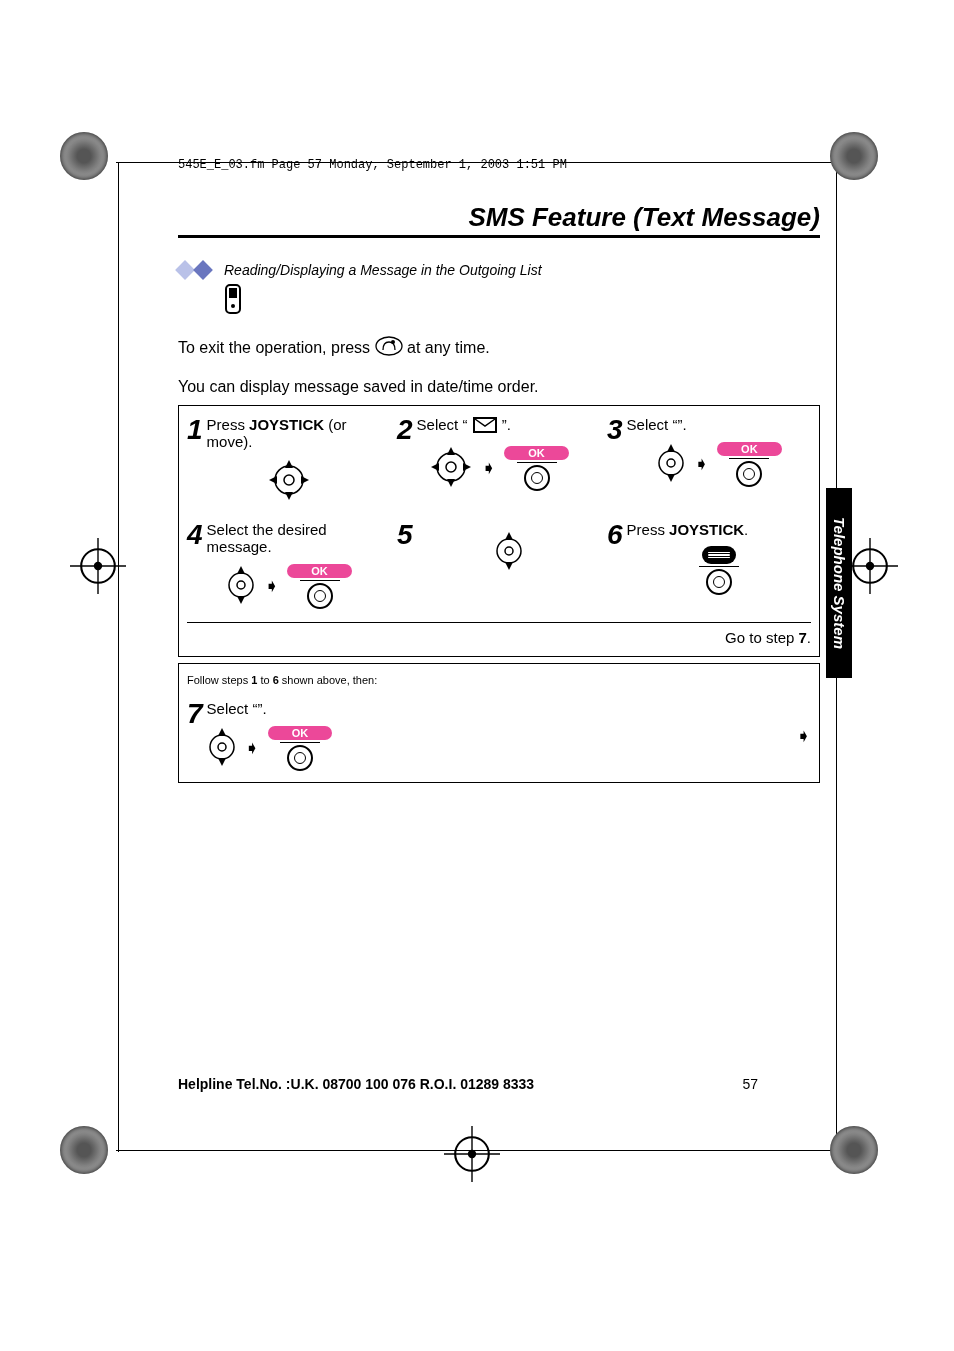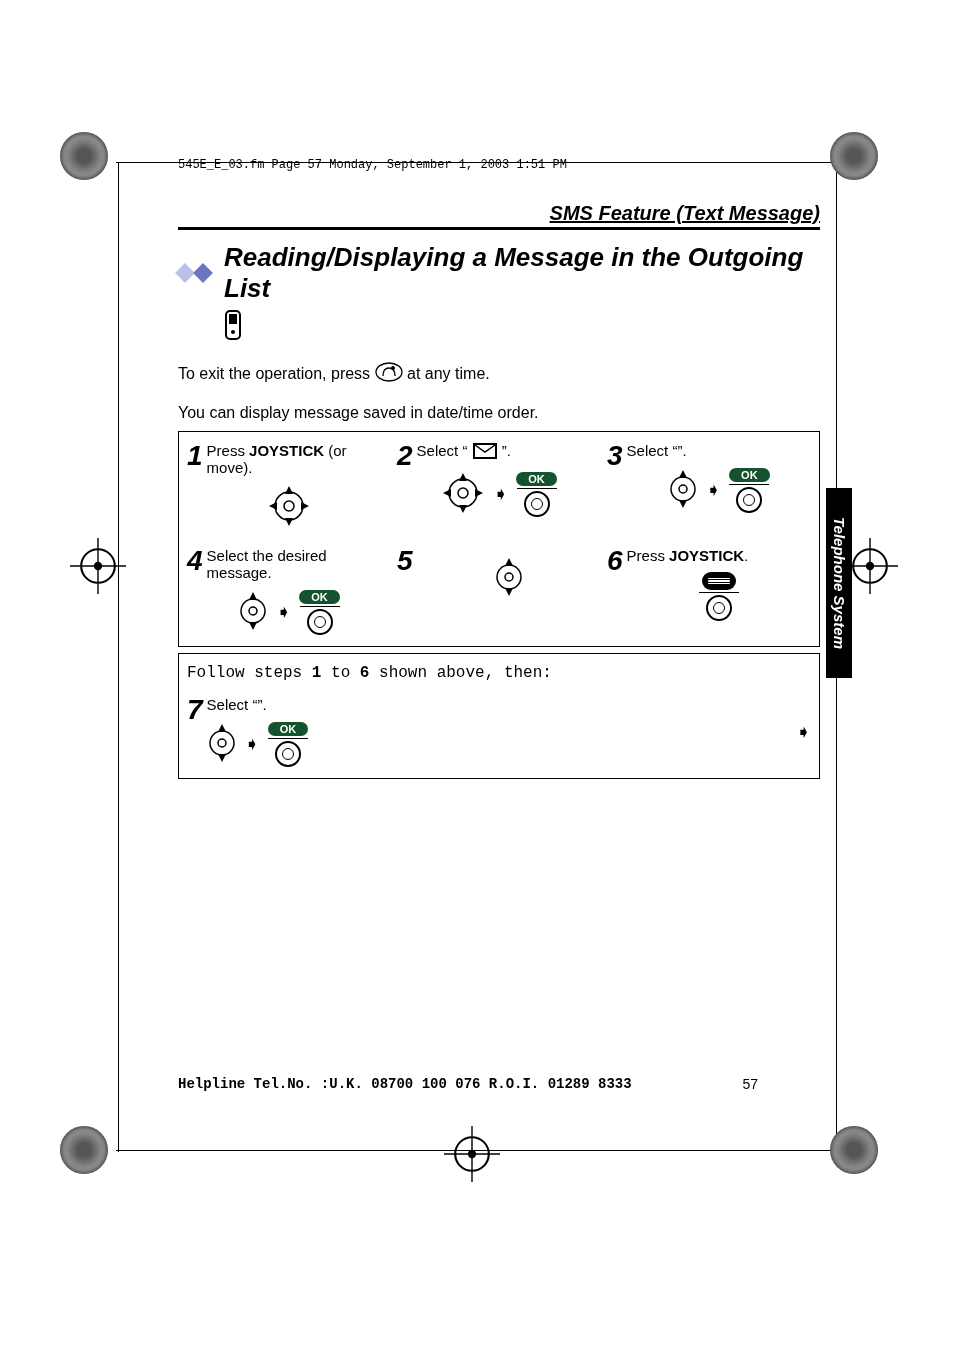--- a/index.html
+++ b/index.html
@@ -1,50 +1,50 @@
 <!DOCTYPE html>
 <html><head>
 <meta charset="utf-8">
 <style>
   * { margin:0; padding:0; box-sizing:border-box; }
   body { width:954px; height:1351px; background:#fff; font-family:Arial,Helvetica,sans-serif; position:relative; color:#000; }
   .page { position:absolute; left:178px; top:158px; width:642px; }
   .header-line { font-family:"Courier New",monospace; font-size:12px; margin-bottom:30px; }
   .title-area { text-align:right; }
-  .title { font-size:20px; font-weight:bold; font-style:italic;text-decoration:underline; }
+  .title { font-size:26px; font-weight:bold; font-style:italic; }
   .hr { height:3px; background:#000; margin-top:2px; }
-  .section-title { font-size:26px; font-weight:bold; font-style:italic; margin-top:12px; display:flex; align-items:center; }
+  .section-title { font-size:14px; font-weight:normal; font-style:italic; margin-top:24px; display:flex; align-items:center; }
   .diamond { width:14px; height:14px; background:#6a76bf; transform:rotate(45deg); margin-right:4px; }
   .diamond.light { background:#b9c1e8; }
   .diamond-row { display:flex; gap:0px; margin-right:10px; }
   .handset-icon { margin-left:45px; margin-top:6px; }
   .body-text { font-size:16px; margin-top:14px; line-height:1.4; }
   .midline-icon { display:inline-block; vertical-align:middle; }
   .sub-head { font-size:16px; font-weight:bold; margin-top:14px; display:flex; align-items:center; }
   .small-diamond { width:9px; height:9px; background:#6a76bf; transform:rotate(45deg); margin-right:8px; }
   .box { border:1px solid #000; margin-top:6px; padding:10px 8px; }
   .steps-row { display:flex; justify-content:space-between; gap:6px; }
   .step { flex:1; font-size:15px; }
   .step-num { font-size:28px; font-weight:bold; font-style:italic; float:left; margin-right:4px; line-height:1; }
   .step-text { }
   .step .graphics { margin-top:8px; display:flex; align-items:center; gap:8px; justify-content:center; }
   .joy { width:44px; height:44px; }
   .joy-vert { width:30px; height:44px; }
   .arrow { font-size:18px; }
   .ok-stack { display:flex; flex-direction:column; align-items:center; gap:2px; }
-  .ok-btn { background:#14532d; color:#fff; border-radius:11px; font-size:11px; font-weight:bold; padding:1px 12px; }
+  .ok-btn { background:#ec4899; color:#fff; border-radius:11px; font-size:11px; font-weight:bold; padding:1px 24px; }
   .underline { width:40px; height:1.5px; background:#000; }
   .ring { width:26px; height:26px; border:2.5px solid #000; border-radius:50%; display:flex; align-items:center; justify-content:center; }
   .inner-ring { width:12px; height:12px; border:1.5px solid #000; border-radius:50%; }
   .goto { text-align:right; font-size:15px; margin-top:12px; border-top:1px solid #000; padding-top:6px; }
   .bold { font-weight:bold; }
   .sidebar { position:absolute; right:-32px; top:330px; width:26px; height:190px; background:#000; display:flex; align-items:center; justify-content:center; }
   .sidebar-text { color:#fff; font-weight:bold; font-style:italic; font-size:15px; writing-mode:vertical-rl; }
   .footer { position:absolute; left:178px; top:1076px; width:580px; display:flex; justify-content:space-between; font-size:14px; }
-  .footer .help { font-weight:bold;font-family:Liberation Mono, monospace; }
+  .footer .help { font-weight:bold; }
   .reg-mark { position:absolute; width:56px; height:56px; }
   .reg-mark svg { width:56px; height:56px; }
   .reg-ml { left:70px; top:538px; width:40px; height:40px; }
   .reg-mr { left:842px; top:538px; width:40px; height:40px; }
   .reg-bc { left:444px; top:1126px; width:40px; height:40px; }
   .dot-corner { position:absolute; width:48px; height:48px; border-radius:50%; background:radial-gradient(circle,#555 20%,#999 60%,#ccc 100%); box-shadow:inset 0 0 6px #000; }
   .dc-tl { left:60px; top:132px; }
   .dc-tr { left:830px; top:132px; }
   .dc-bl { left:60px; top:1126px; }
   .dc-br { left:830px; top:1126px; }
@@ -268,25 +268,28 @@
               </span>
             <span class="underline"></span>
             <span class="ring">
                 <span class="inner-ring"></span>
               </span>
           </span>
         </div>
       </div>
     </div>
 
+    <div class="goto">
+      <span>Go to step </span><span class="bold">7</span><span>.</span>
+    </div>
   </div>
 
 
   <div class="box">
-    <div style="font-size:16px;font-family:Liberation Mono, monospace;">
+    <div style="font-size:11px;">
       <span>Follow steps </span><span class="bold">1</span><span> to </span><span class="bold">6</span><span> shown above, then:</span>
     </div>
     <div class="step7-row" style="margin-top:14px;">
       <div class="step step7-left">
         <span class="step-num">7</span>
         <span class="step-text">
           <span>Select “</span><span>”.</span>
         </span>
         <div class="graphics" style="justify-content:flex-start; margin-left:14px;">
           <span>

